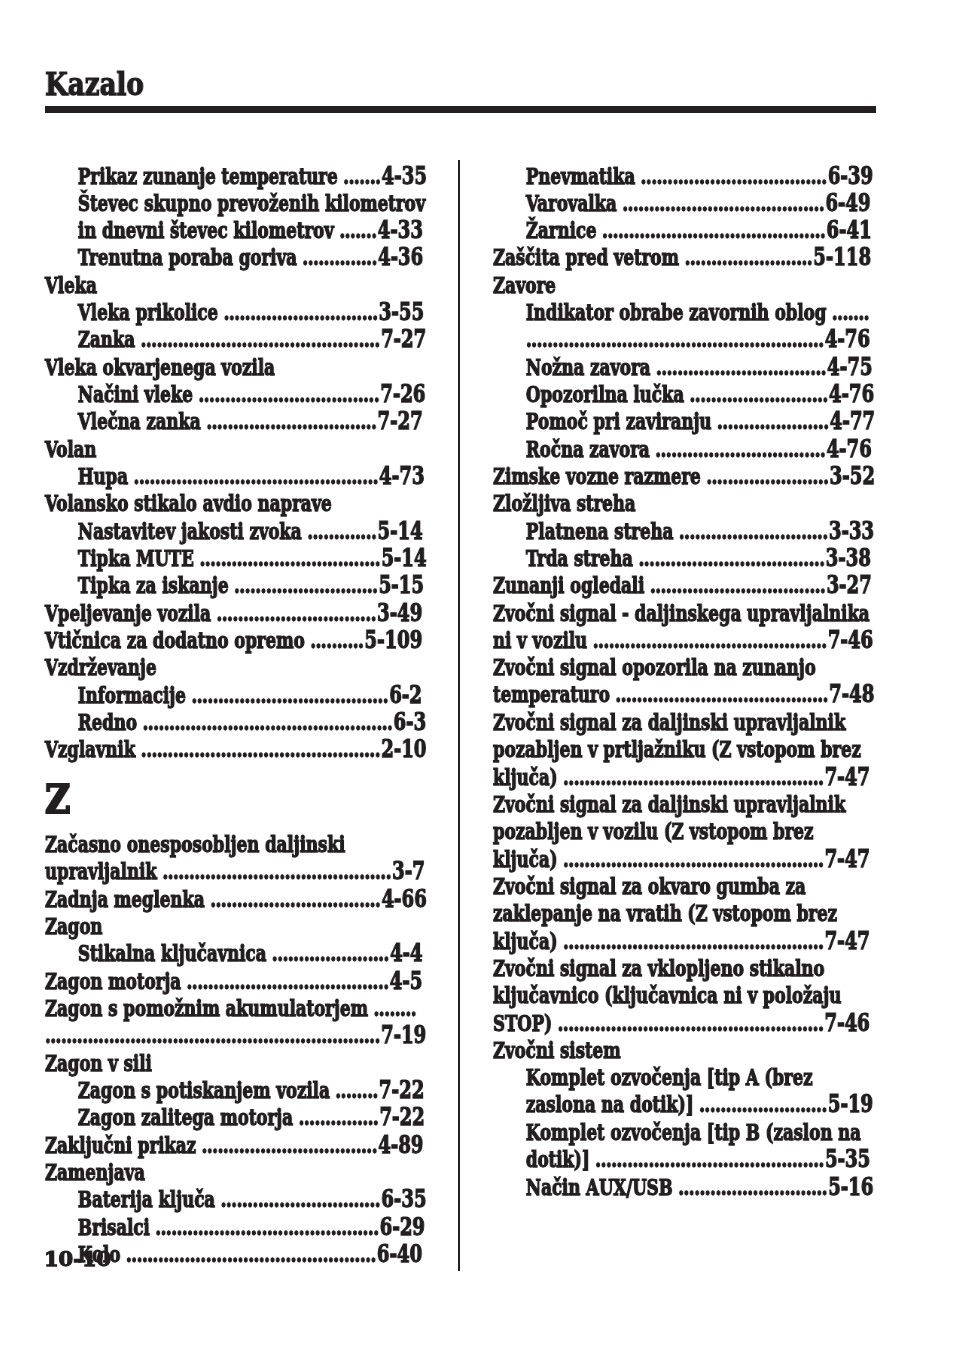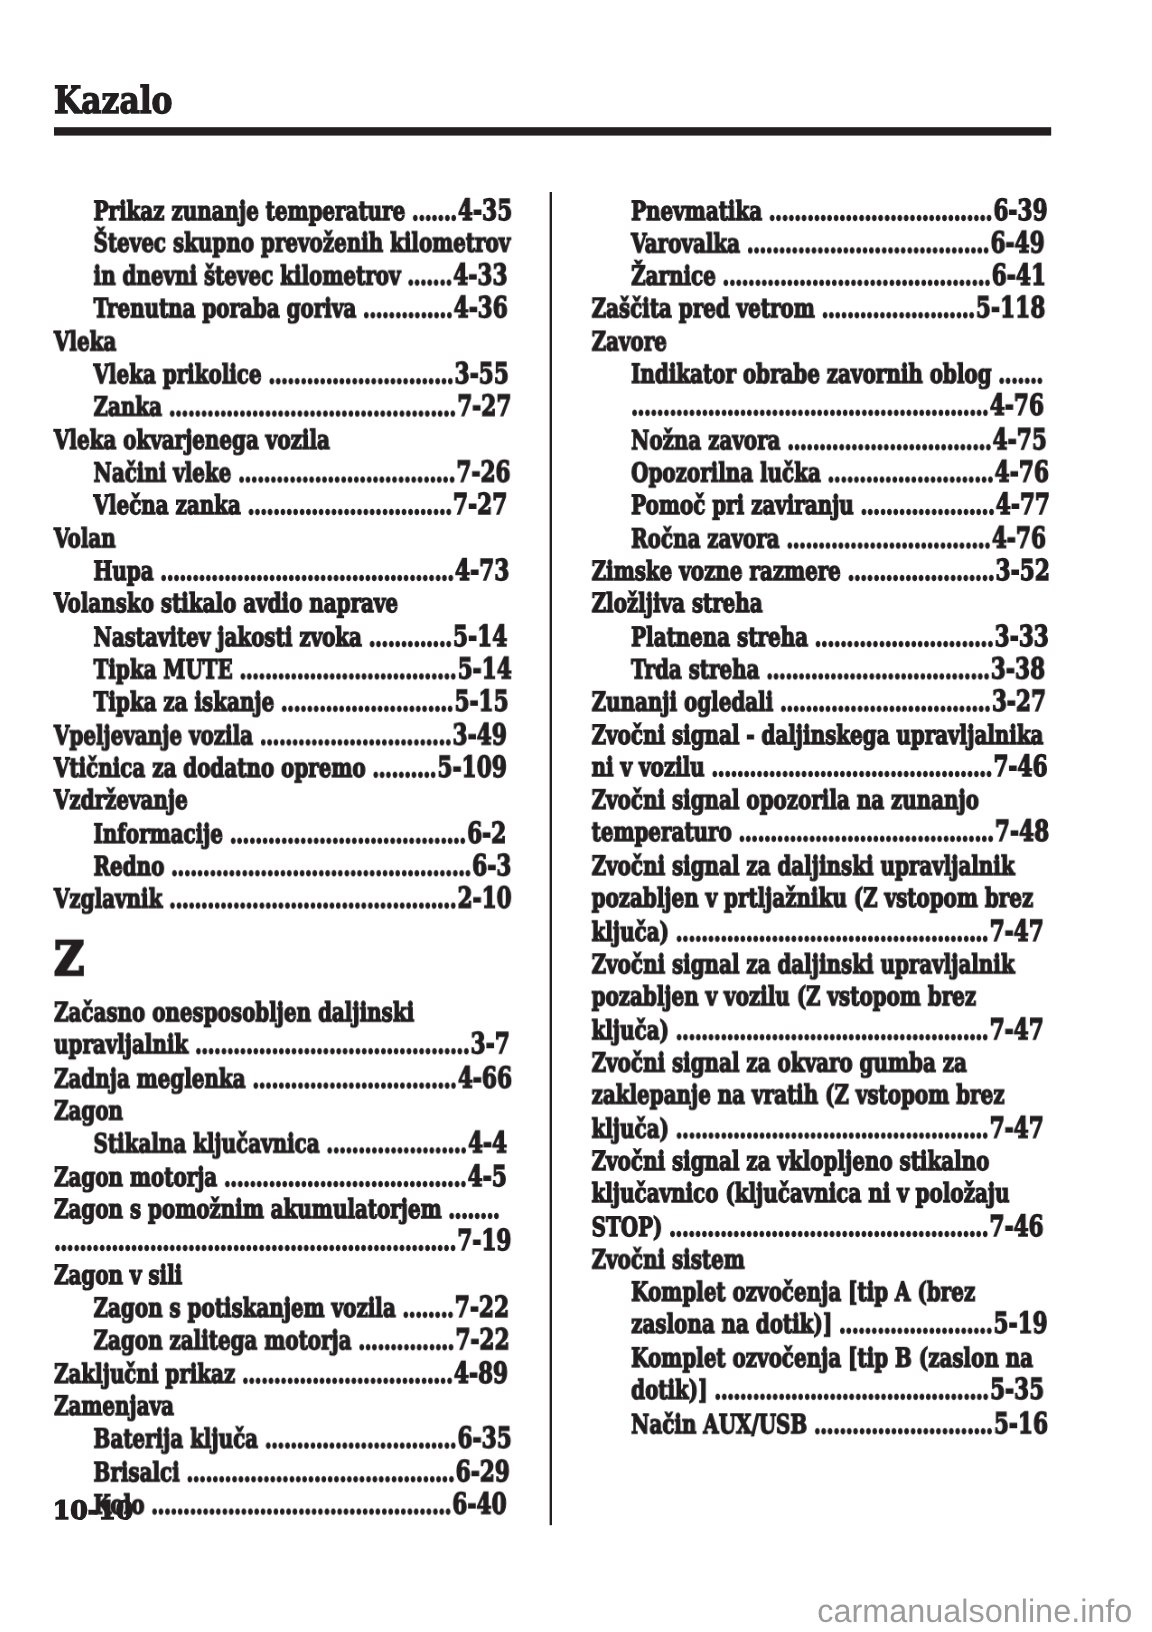--- a/index.html
+++ b/index.html
@@ -100,14 +100,13 @@
       <div class="entry lvl1"><span class="label">Zvočni signal za daljinski upravljalnik pozabljen v vozilu (Z vstopom brez ključa)</span><span class="leader">.................................................</span><span class="num">7-47</span></div>
       <div class="entry lvl1"><span class="label">Zvočni signal za okvaro gumba za zaklepanje na vratih (Z vstopom brez ključa)</span><span class="leader">.................................................</span><span class="num">7-47</span></div>
       <div class="entry lvl1"><span class="label">Zvočni signal za vklopljeno stikalno ključavnico (ključavnica ni v položaju STOP)</span><span class="leader">..................................................</span><span class="num">7-46</span></div>
       <div class="entry lvl1"><span class="label">Zvočni sistem</span></div>
       <div class="entry lvl2"><span class="label">Komplet ozvočenja [tip A (brez zaslona na dotik)]</span><span class="leader">........................</span><span class="num">5-19</span></div>
       <div class="entry lvl2"><span class="label">Komplet ozvočenja [tip B (zaslon na dotik)]</span><span class="leader">...........................................</span><span class="num">5-35</span></div>
       <div class="entry lvl2"><span class="label">Način AUX/USB</span><span class="leader">............................</span><span class="num">5-16</span></div>
   </div>
 
   <div class="footer-page">10-10</div>
-  <div class="watermark">carmanualsonline.info</div>
 </div>
 
 </body></html>

